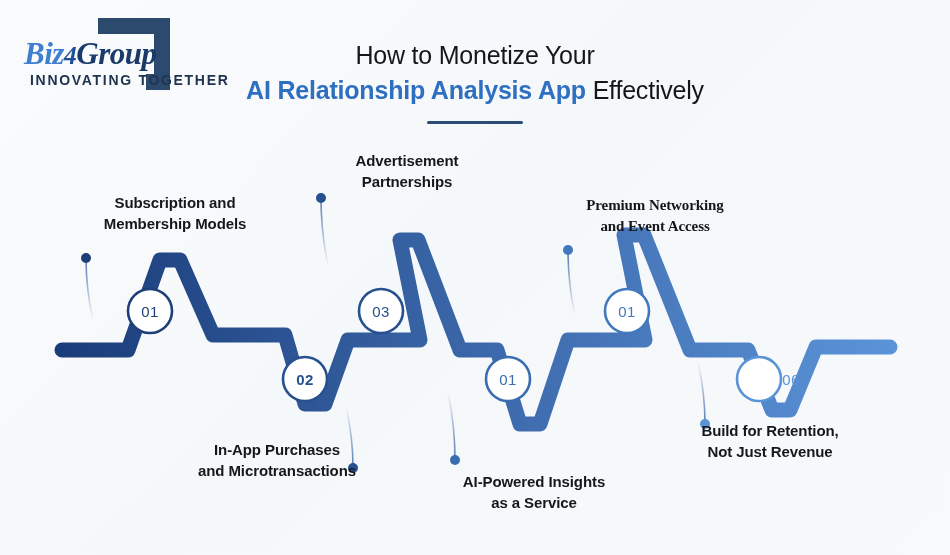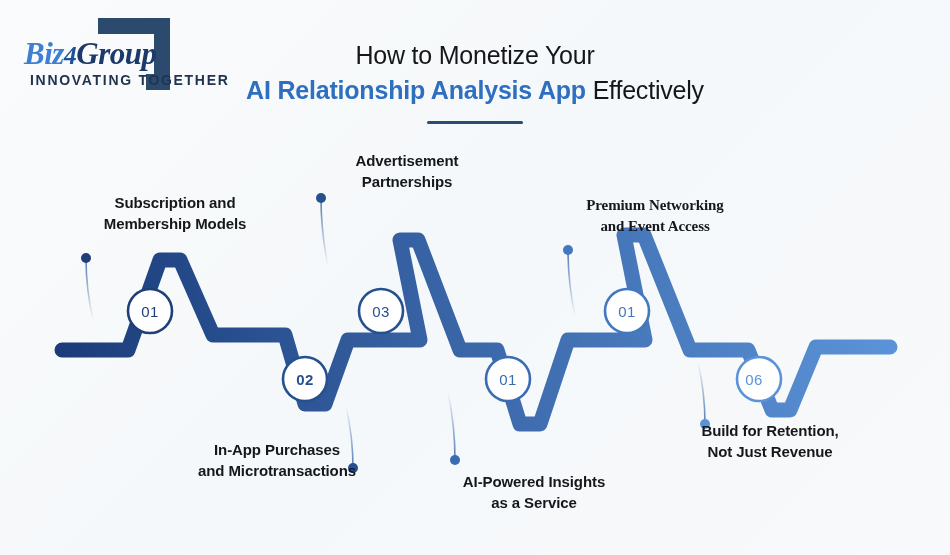--- a/index.html
+++ b/index.html
@@ -222,18 +222,18 @@
 and Microtransactions</div>
       <div class="step-circle" style="left: 381px; top: 311px; color: rgb(39, 80, 142); background: transparent;">03</div>
       <div class="step-label" style="left: 0px; top: 150px; width: 300px; transform: translateX(257px);">Advertisement
 Partnerships</div>
       <div class="step-circle" style="left: 508px; top: 379px; color: rgb(58, 108, 178); background: transparent;">01</div>
       <div class="step-label" style="left: 4px; top: 471px; width: 300px; transform: translateX(380px);">AI-Powered Insights
 as a Service</div>
       <div class="step-circle" style="left: 627px; top: 311px; color: rgb(66, 120, 191); background: transparent;">01</div>
       <div class="step-label" style="left: 0px; top: 195px; width: 300px; transform: translateX(505px); font-family: Liberation Serif, serif;">Premium Networking
 and Event Access</div>
-      <div class="step-circle" style="left: 754px; top: 379px; color: rgb(91, 147, 216); background: transparent;">06</div>
+      <div class="step-circle" style="left: 791px; top: 379px; color: rgb(91, 147, 216); background: transparent;">06</div>
       <div class="step-label" style="left: 0px; top: 420px; width: 300px; transform: translateX(620px);">Build for Retention,
 Not Just Revenue</div>
     </div>
 
 </div>
 
 </body></html>

